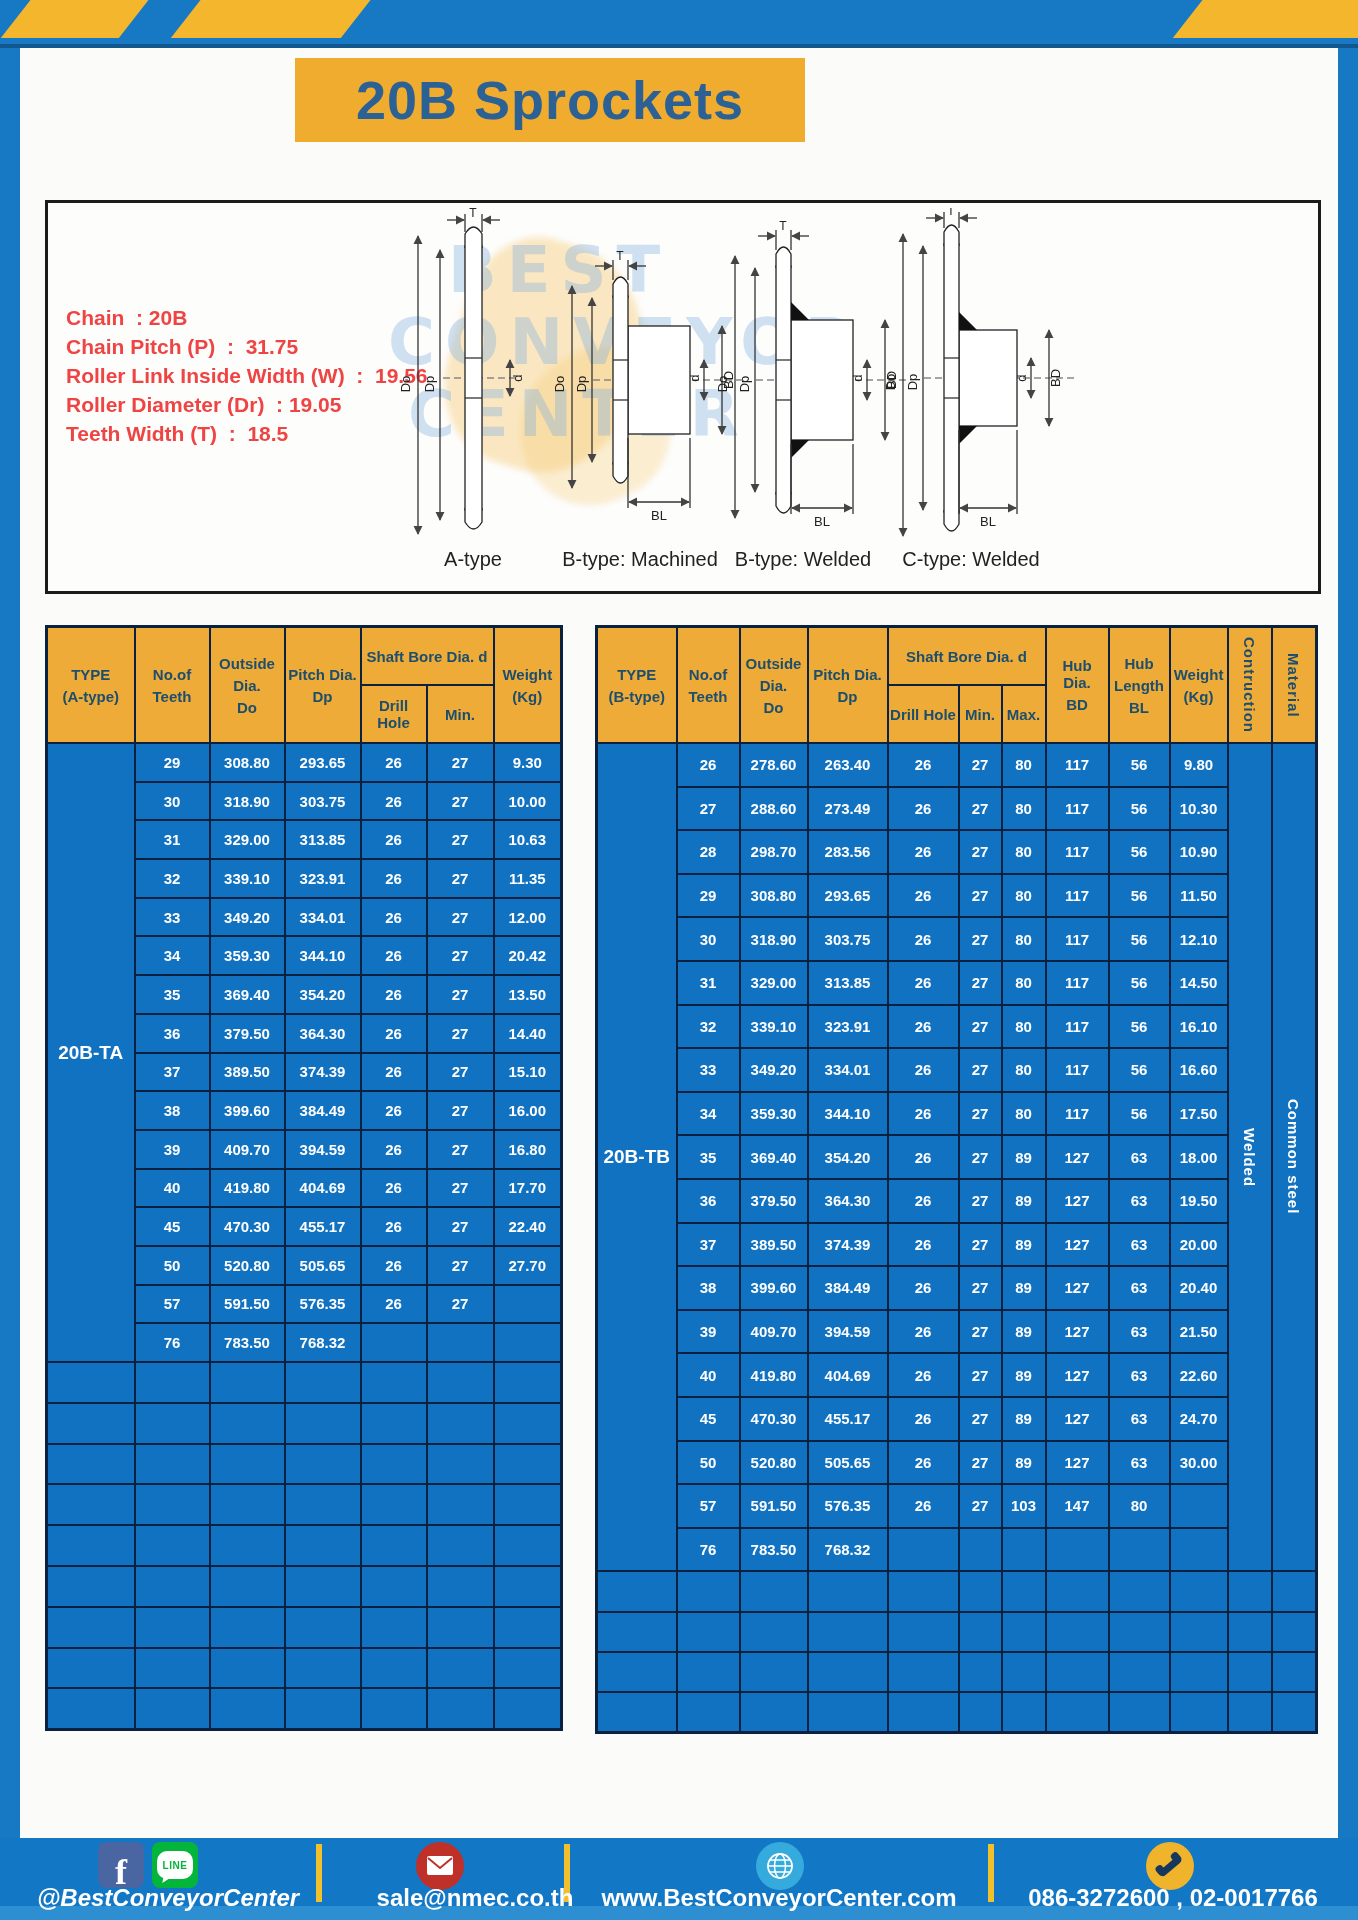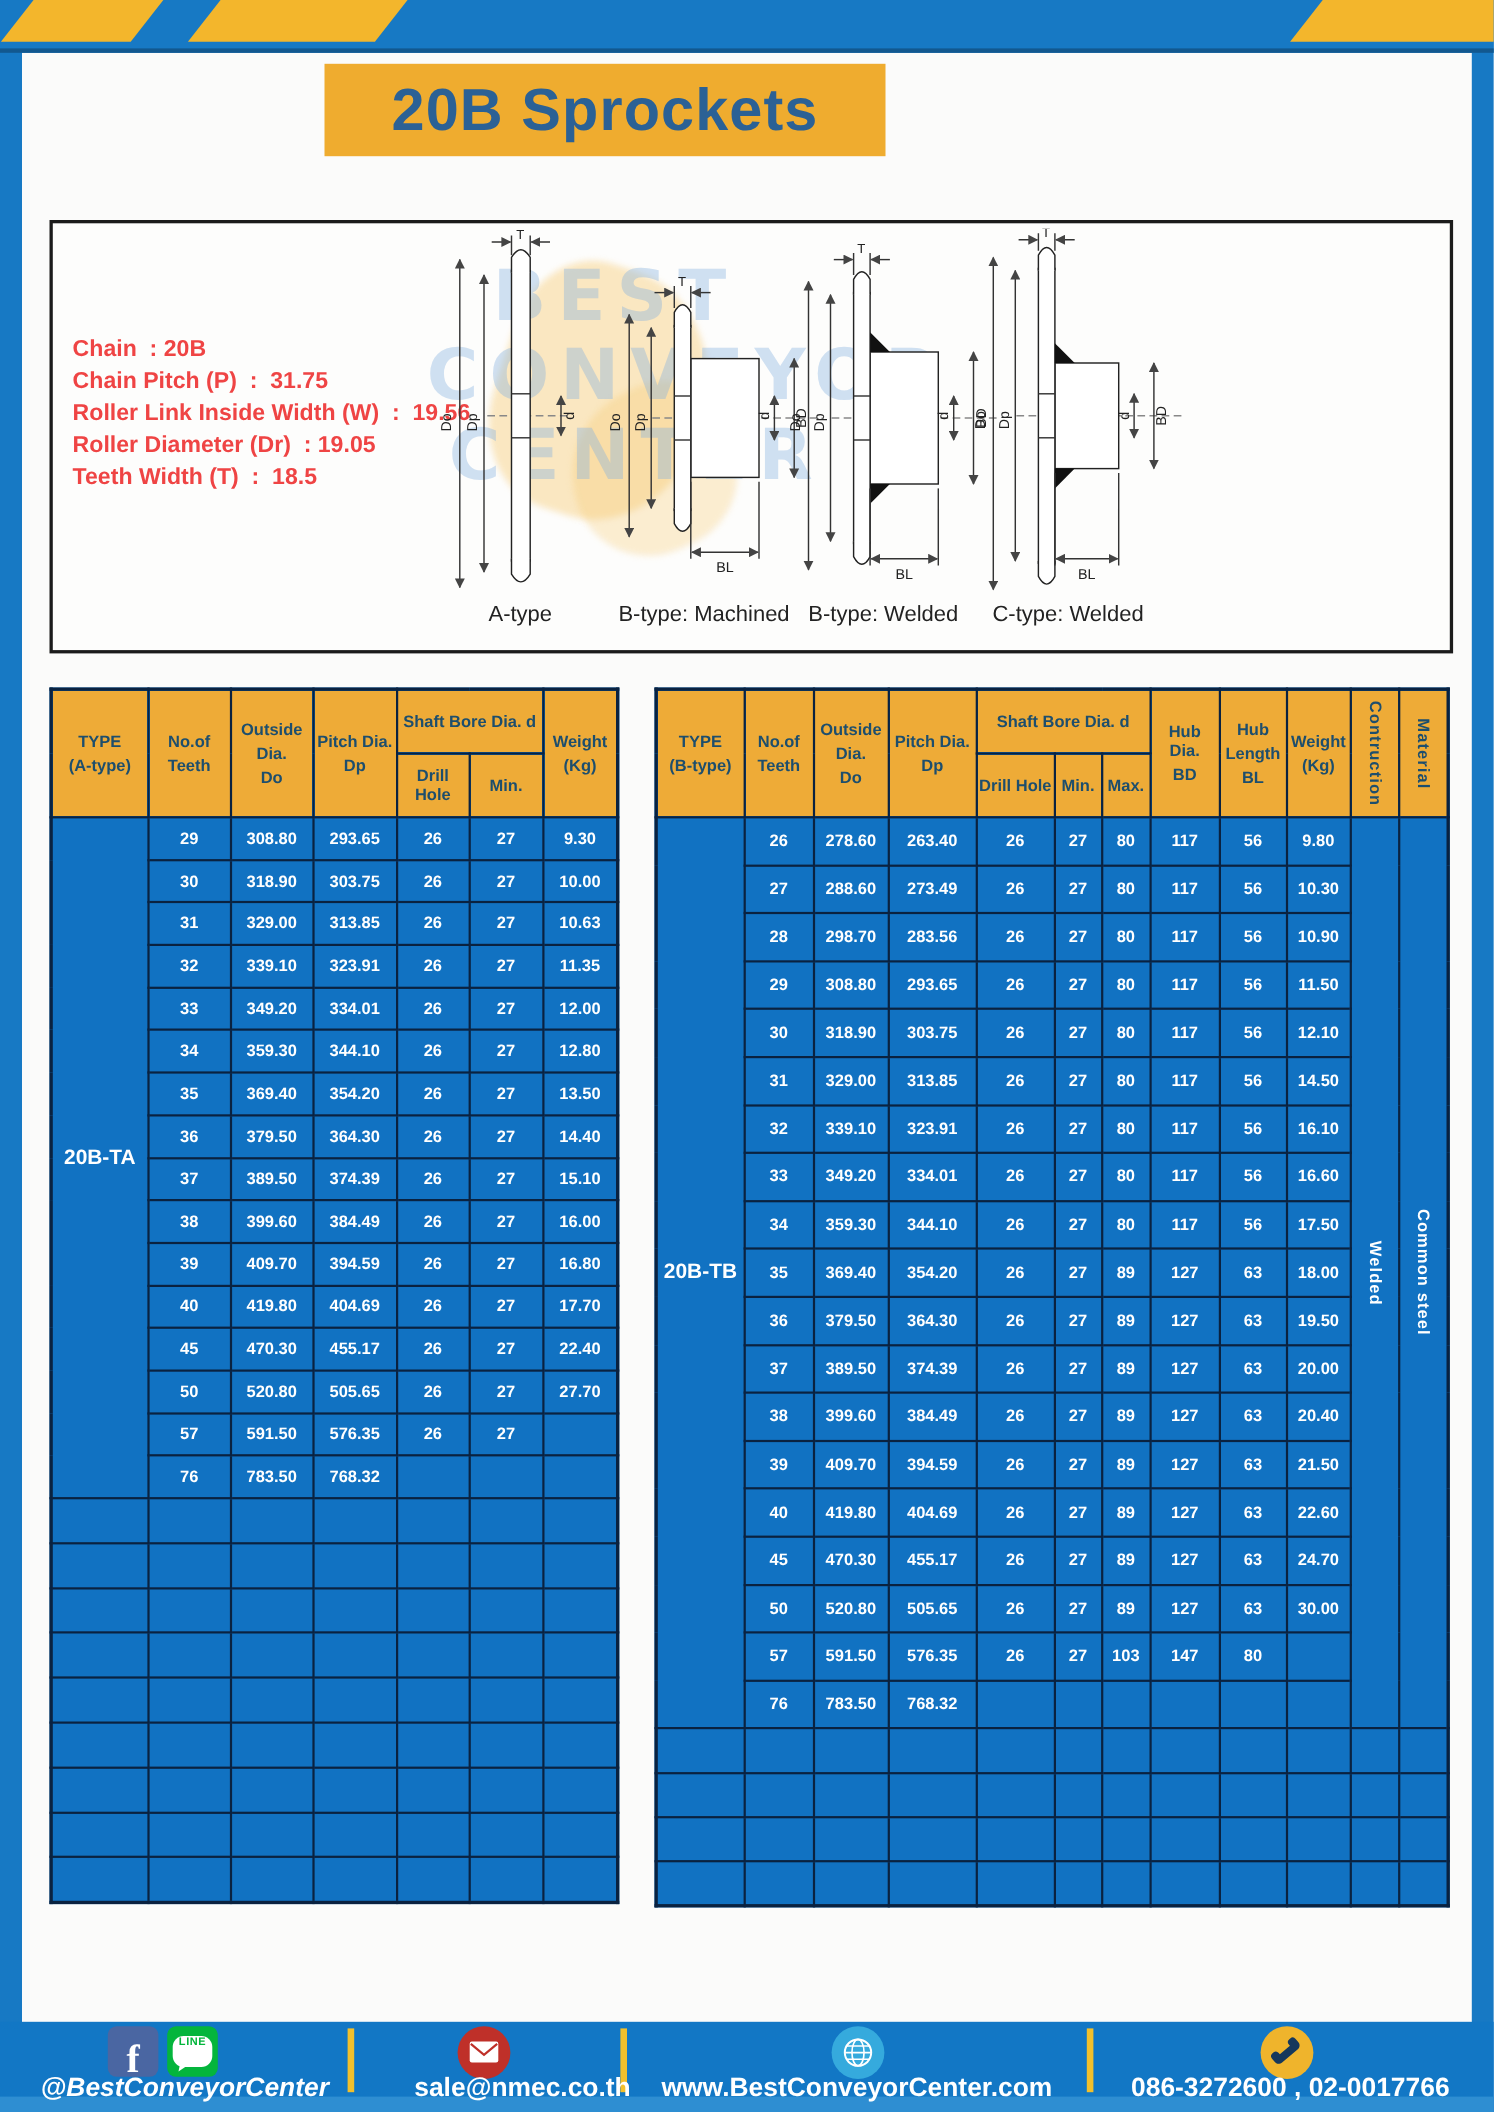--- a/index.html
+++ b/index.html
@@ -62,21 +62,21 @@
   .fdiv{position:absolute;top:1844px;width:6px;height:58px;background:#f2c02c;z-index:9;}
   .fdiv.d1{left:316px;} .fdiv.d2{left:564px;} .fdiv.d3{left:988px;}
   .ftext{position:absolute;top:1884px;transform:translateX(-50%);color:#fff;font-weight:bold;
     font-size:24px;white-space:nowrap;z-index:9;}
   .ficon{position:absolute;top:1842px;z-index:9;display:flex;align-items:center;justify-content:center;}
   .icon-sq{width:46px;height:46px;border-radius:8px;}
   .icon-ci{width:48px;height:48px;border-radius:50%;}
   .fb{background:#4a66a2;color:#fff;font-size:36px;font-weight:bold;font-family:"Liberation Serif",serif;
     display:flex;align-items:flex-end;justify-content:center;line-height:0.9;}
   .line-ic{background:#04b53c;position:relative;display:flex;align-items:center;justify-content:center;}
-  .line-bubble{width:36px;height:28px;background:#fff;border-radius:10px;display:flex;
+  .line-bubble{width:36px;height:28px;background:#fff;border-radius:10px;display:flex;align-items:center;
     justify-content:center;position:relative;}
   .line-bubble span{color:#04b53c;font-size:10px;font-weight:bold;letter-spacing:0.5px;}
   .line-tail{position:absolute;left:6px;bottom:-5px;width:0;height:0;border-left:8px solid #fff;
     border-bottom:8px solid transparent;transform:rotate(12deg);}
   .mail{background:#bf3029;}
   .globe{background:#35aadd;}
   .phone{background:#efb42c;}
 </style>
 </head>
 <body>
@@ -304,21 +304,21 @@
         <td>26</td>
         <td>27</td>
         <td>12.00</td>
       </tr>
       <tr>
         <td>34</td>
         <td>359.30</td>
         <td>344.10</td>
         <td>26</td>
         <td>27</td>
-        <td>12.80</td>
+        <td>20.42</td>
       </tr>
       <tr>
         <td>35</td>
         <td>369.40</td>
         <td>354.20</td>
         <td>26</td>
         <td>27</td>
         <td>13.50</td>
       </tr>
       <tr>

